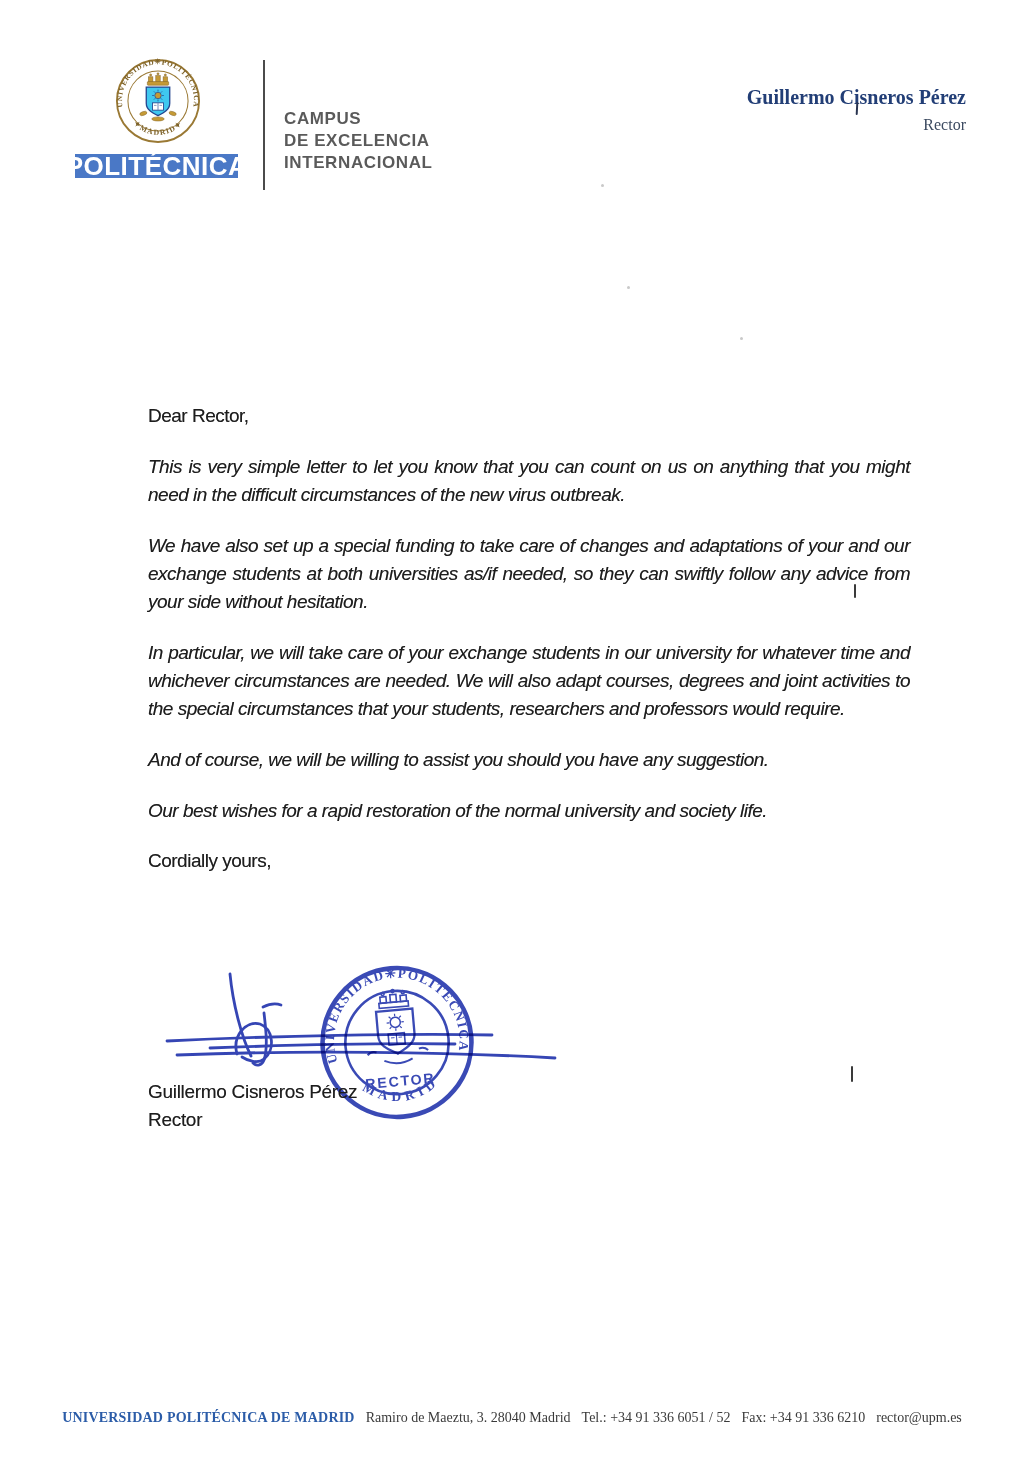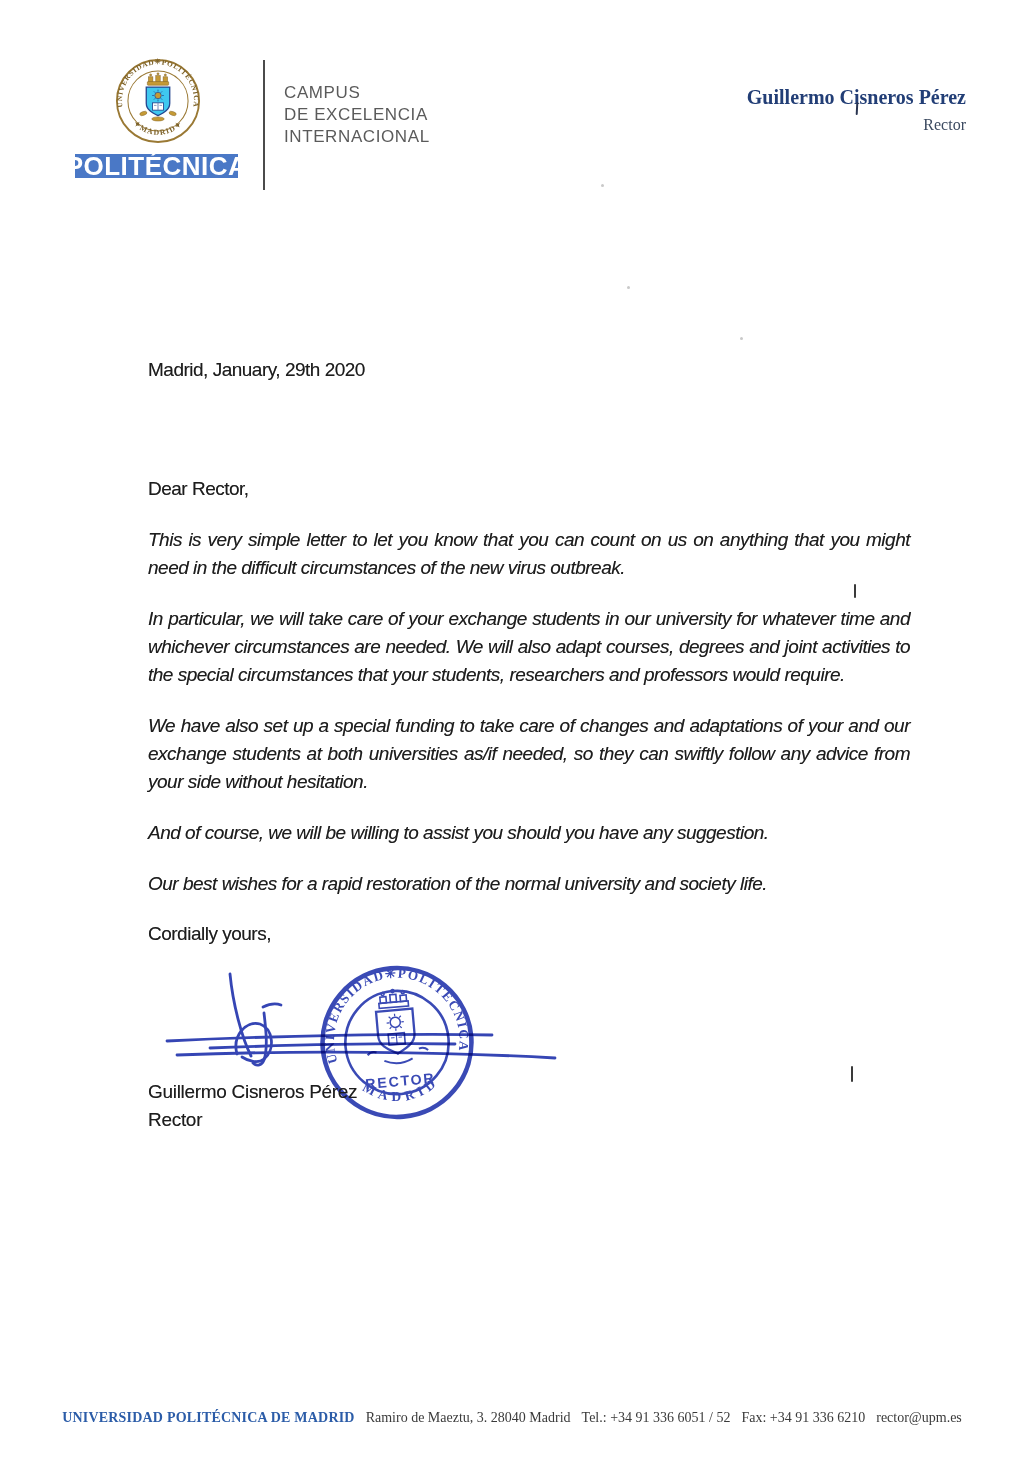--- a/index.html
+++ b/index.html
@@ -17,38 +17,38 @@
   
   .seal { position: absolute; left: 114px; top: 55px; width: 88px; height: 92px; }
   .band {
     position: absolute; left: 75px; top: 154px; width: 163px; height: 24px;
     background: #4a78c6; color: #ffffff; display: flex; align-items: center; justify-content: center;
     font-size: 26px; font-weight: bold; letter-spacing: 0.5px;
     font-family: "Liberation Sans", sans-serif;
   }
   .hdr-divider { position: absolute; left: 263px; top: 60px; width: 2px; height: 130px; background: #4b4b4b; }
   .campus {
-    position: absolute; left: 284px; top: 82px;
+    position: absolute; left: 284px; top: 108px;
     font-size: 17px; line-height: 22px; letter-spacing: 0.6px;
-    color: #3e3e3e; font-weight: normal; opacity: 0.85;
+    color: #3e3e3e; font-weight: bold; opacity: 0.85;
   }
   .signatory { position: absolute; right: 58px; top: 86px; text-align: right; font-family: "Liberation Serif", serif; }
   .signatory .name { font-size: 20px; font-weight: bold; color: #223e76; }
   .signatory .title { font-size: 16px; color: #3c4a60; margin-top: 7px; }
   .pen-tick { position: absolute; background: #2a3550; width: 2px; border-radius: 1px; }
   .scan-tick { position: absolute; background: #3a3a3a; width: 2px; border-radius: 1px; }
   .speck { position: absolute; background: #c9c9c9; border-radius: 50%; }
   
   .letter {
     position: absolute; left: 148px; top: 356px; width: 762px;
     font-size: 19px; line-height: 28px; letter-spacing: -0.5px;
     text-shadow: 0 0 0.5px rgba(0,0,0,0.45);
   }
   .letter .date { margin-bottom: 0; }
-  .letter .salutation { margin-top: 91px; }
+  .letter .salutation { margin-top: 46px; }
   .letter p.para { margin-top: 23px; text-align: justify; font-style: italic; }
   .letter .closing { margin-top: 22px; }
   
   .sig-svg { position: absolute; left: 150px; top: 960px; width: 420px; height: 170px; }
   .stamp-svg { position: absolute; left: 316px; top: 960px; width: 162px; height: 165px;
                mix-blend-mode: multiply; opacity: 0.93; }
   .sig-block {
     position: absolute; left: 148px; top: 1078px;
     font-size: 19px; line-height: 28px; letter-spacing: -0.3px;
     text-shadow: 0 0 0.5px rgba(0,0,0,0.45);
@@ -129,25 +129,24 @@
     <div>INTERNACIONAL</div>
   </div>
 
   <div class="signatory">
     <div class="name">Guillermo Cisneros Pérez</div>
     <div class="title">Rector</div>
   </div>
   <div class="pen-tick" style="left:856px; top:102px; height:13px; transform:rotate(3deg);"></div>
 
   <div class="letter">
-    <p class="date">Madrid, January, 29th 2020</p>
     <p class="salutation">Dear Rector,</p>
     <p class="para">This is very simple letter to let you know that you can count on us on anything that you might need in the difficult circumstances of the new virus outbreak.</p>
+    <p class="para">We have also set up a special funding to take care of changes and adaptations of your and our exchange students at both universities as/if needed, so they can swiftly follow any advice from your side without hesitation.</p>
     <p class="para">In particular, we will take care of your exchange students in our university for whatever time and whichever circumstances are needed. We will also adapt courses, degrees and joint activities to the special circumstances that your students, researchers and professors would require.</p>
-    <p class="para">We have also set up a special funding to take care of changes and adaptations of your and our exchange students at both universities as/if needed, so they can swiftly follow any advice from your side without hesitation.</p>
     <p class="para">And of course, we will be willing to assist you should you have any suggestion.</p>
     <p class="para">Our best wishes for a rapid restoration of the normal university and society life.</p>
     <p class="closing">Cordially yours,</p>
   </div>
 
   <div class="scan-tick" style="left:854px; top:584px; height:14px;"></div>
   <div class="scan-tick" style="left:851px; top:1066px; height:16px;"></div>
   <div class="speck" style="left:627px; top:286px; width:3px; height:3px;"></div>
   <div class="speck" style="left:740px; top:337px; width:3px; height:3px;"></div>
   <div class="speck" style="left:601px; top:184px; width:3px; height:3px;"></div>

